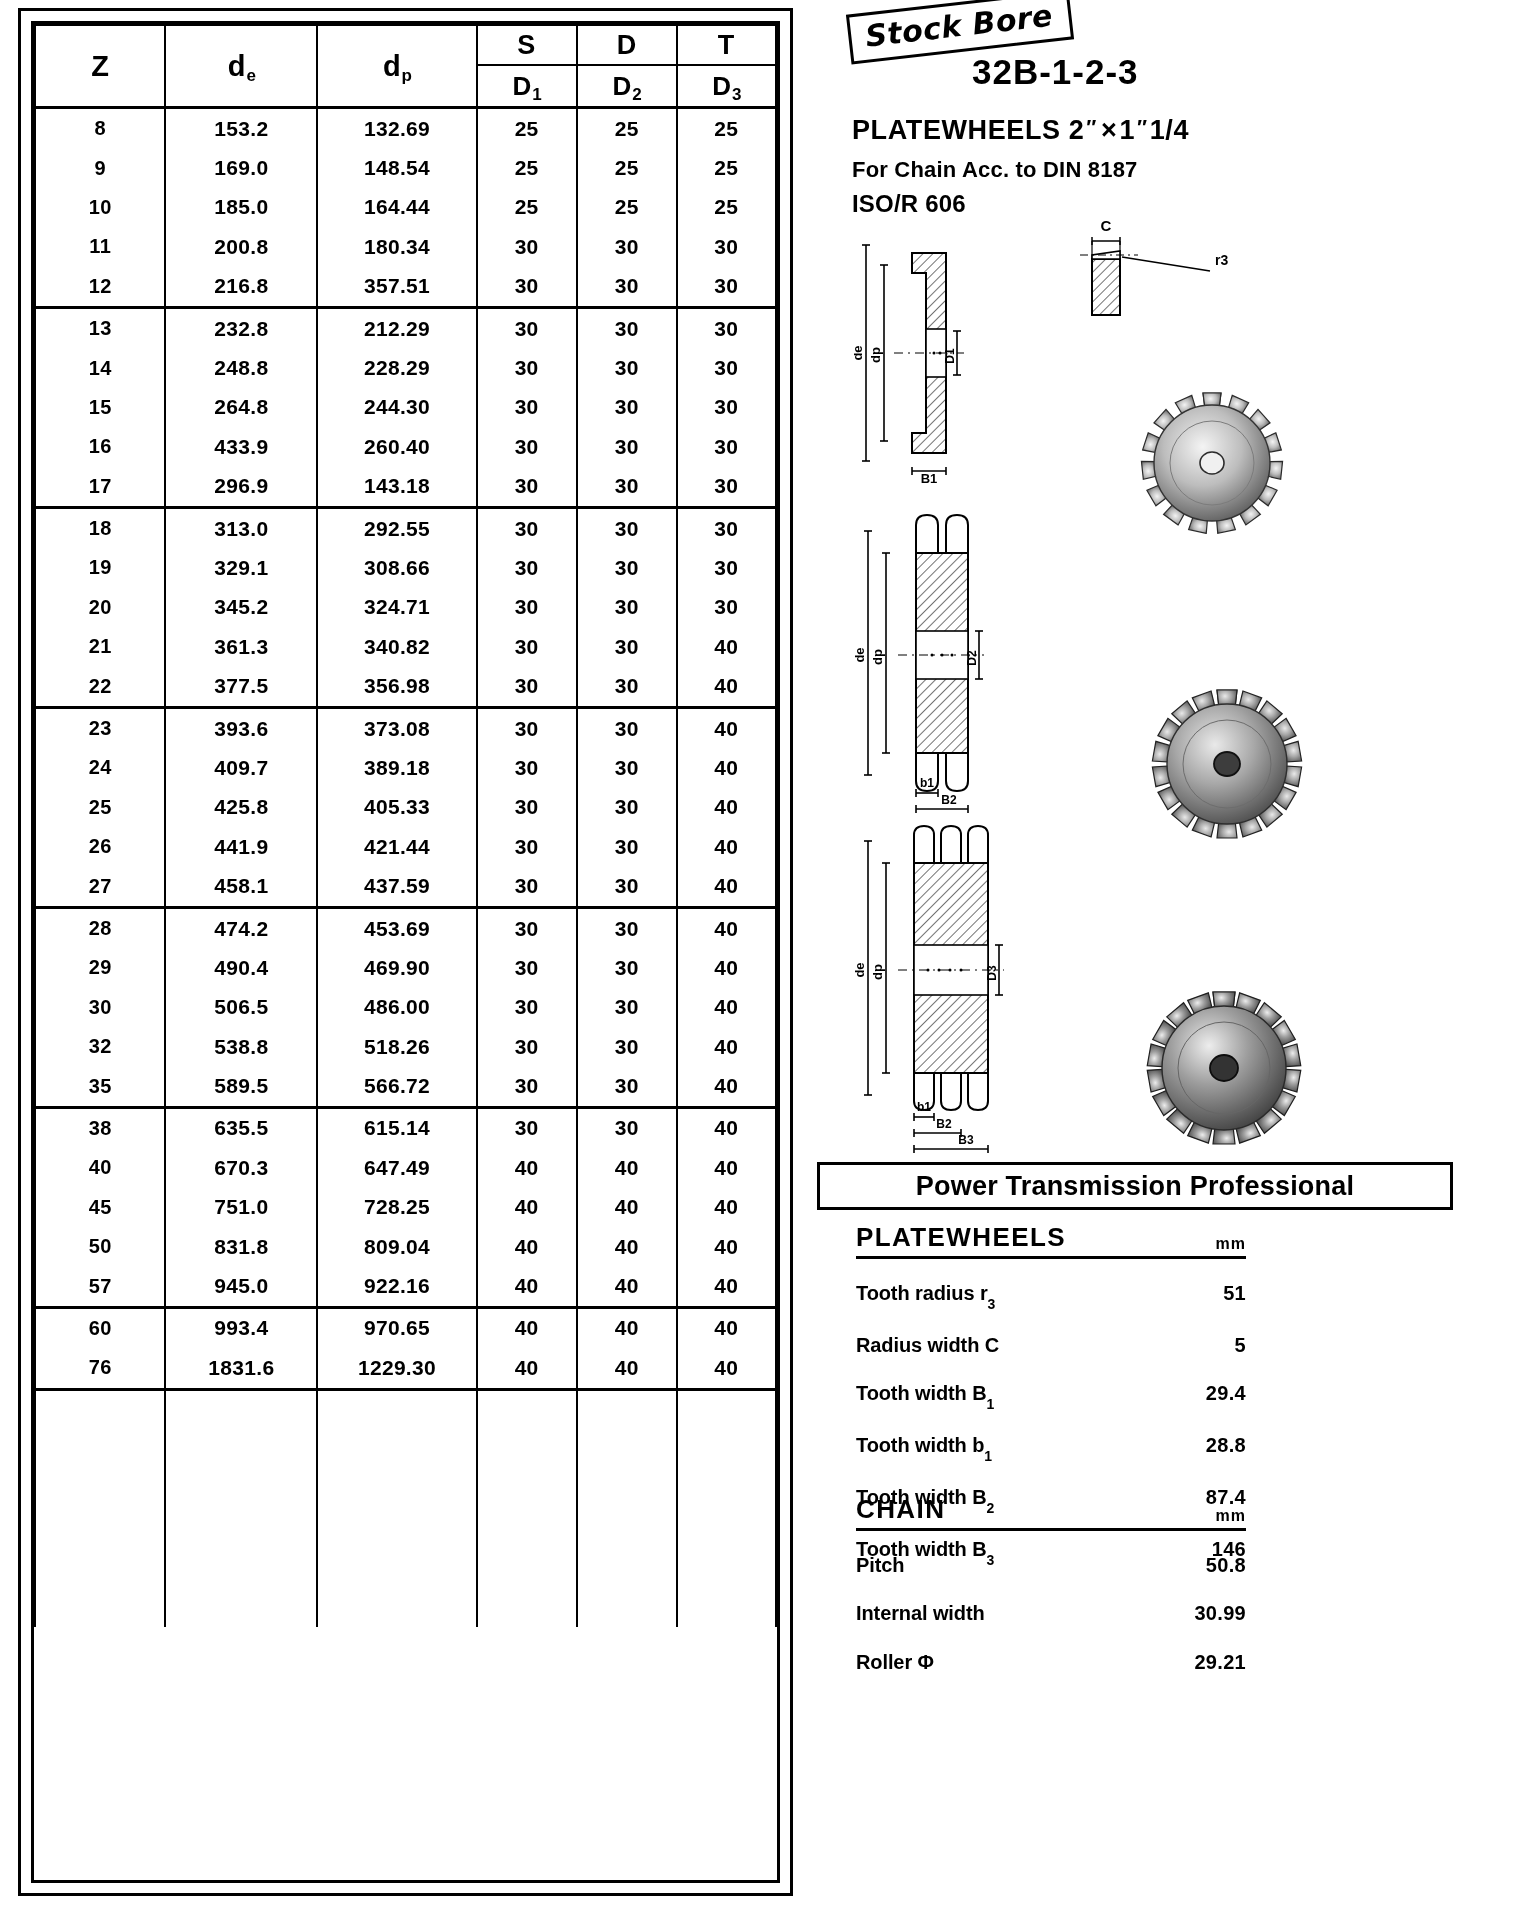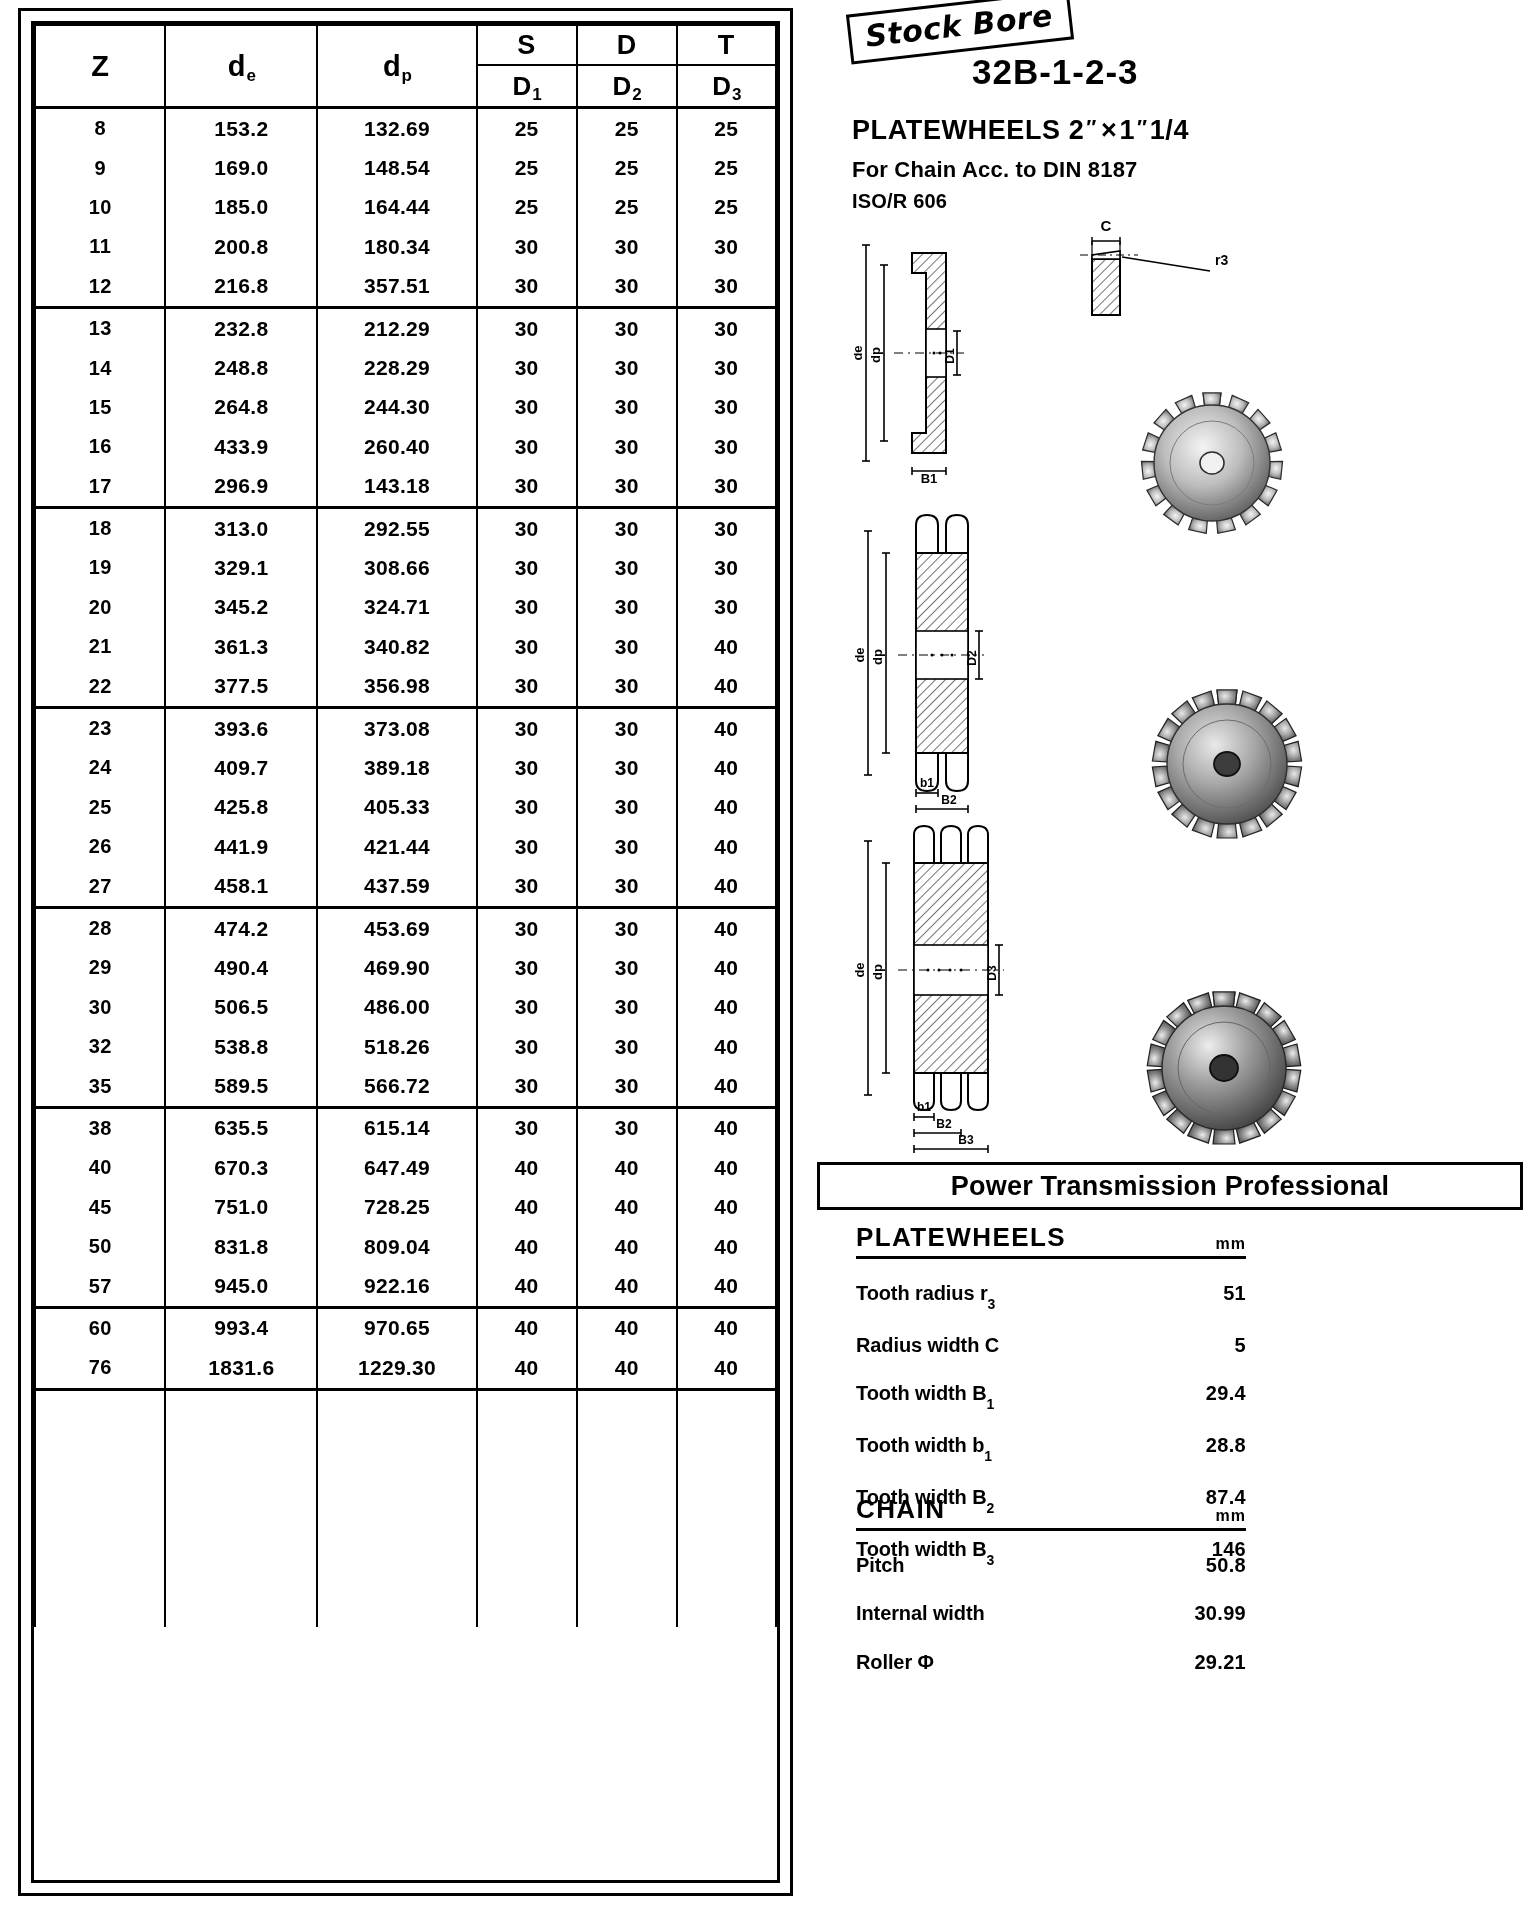--- a/index.html
+++ b/index.html
@@ -83,33 +83,33 @@
     white-space:nowrap;
   }
   .pw-title .qmark{font-size:21px;position:relative;top:-5px;padding:0 2px;}
   .pw-title .times{font-weight:bold;padding:0 2px;}
   .for-chain{
     position:absolute;left:40px;top:157px;
     font-size:22px;font-weight:bold;letter-spacing:.2px;white-space:nowrap;
   }
   .iso-line{
     position:absolute;left:40px;top:190px;
-    font-size:20px;font-weight:bold;letter-spacing:.2px;
+    font-size:24px;font-weight:bold;letter-spacing:.2px;
   }
 
   
   .drawings{position:absolute;left:0;top:215px;width:716px;height:940px;}
   svg.dwg{position:absolute;}
 
   
   .photo{position:absolute;}
 
   
   .banner{
-    position:absolute;left:5px;top:1162px;width:706px;height:48px;
+    position:absolute;left:5px;top:1162px;width:636px;height:48px;
     border:3px solid #000;box-sizing:border-box;
     display:flex;align-items:center;justify-content:center;
   }
   .banner span{
     font-size:27px;font-weight:bold;letter-spacing:.2px;
   }
 
   .spec-block{position:absolute;left:44px;top:1222px;width:620px;}
   .spec-head{
     display:flex;justify-content:space-between;align-items:flex-end;

